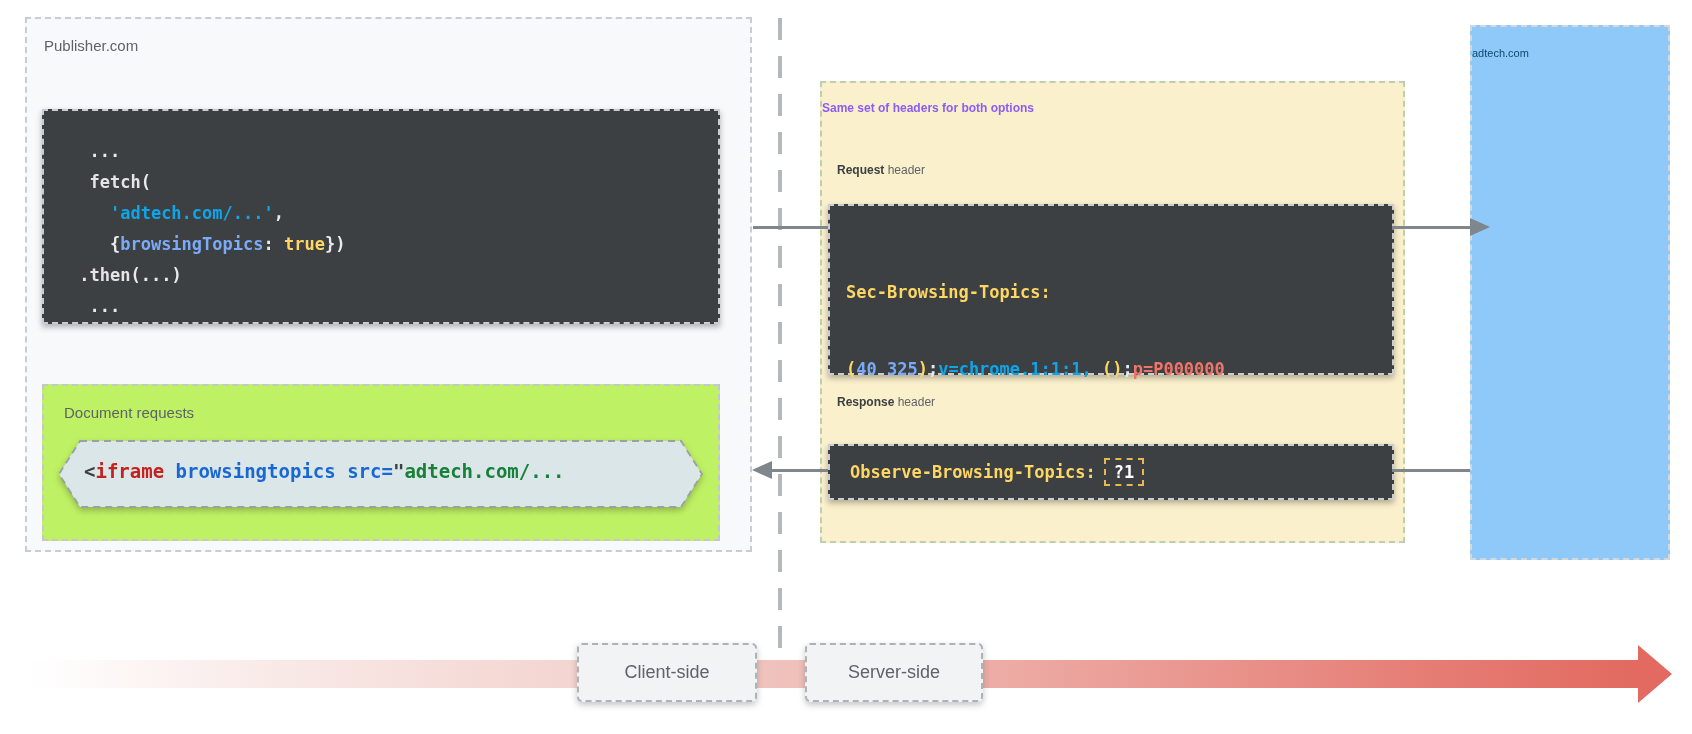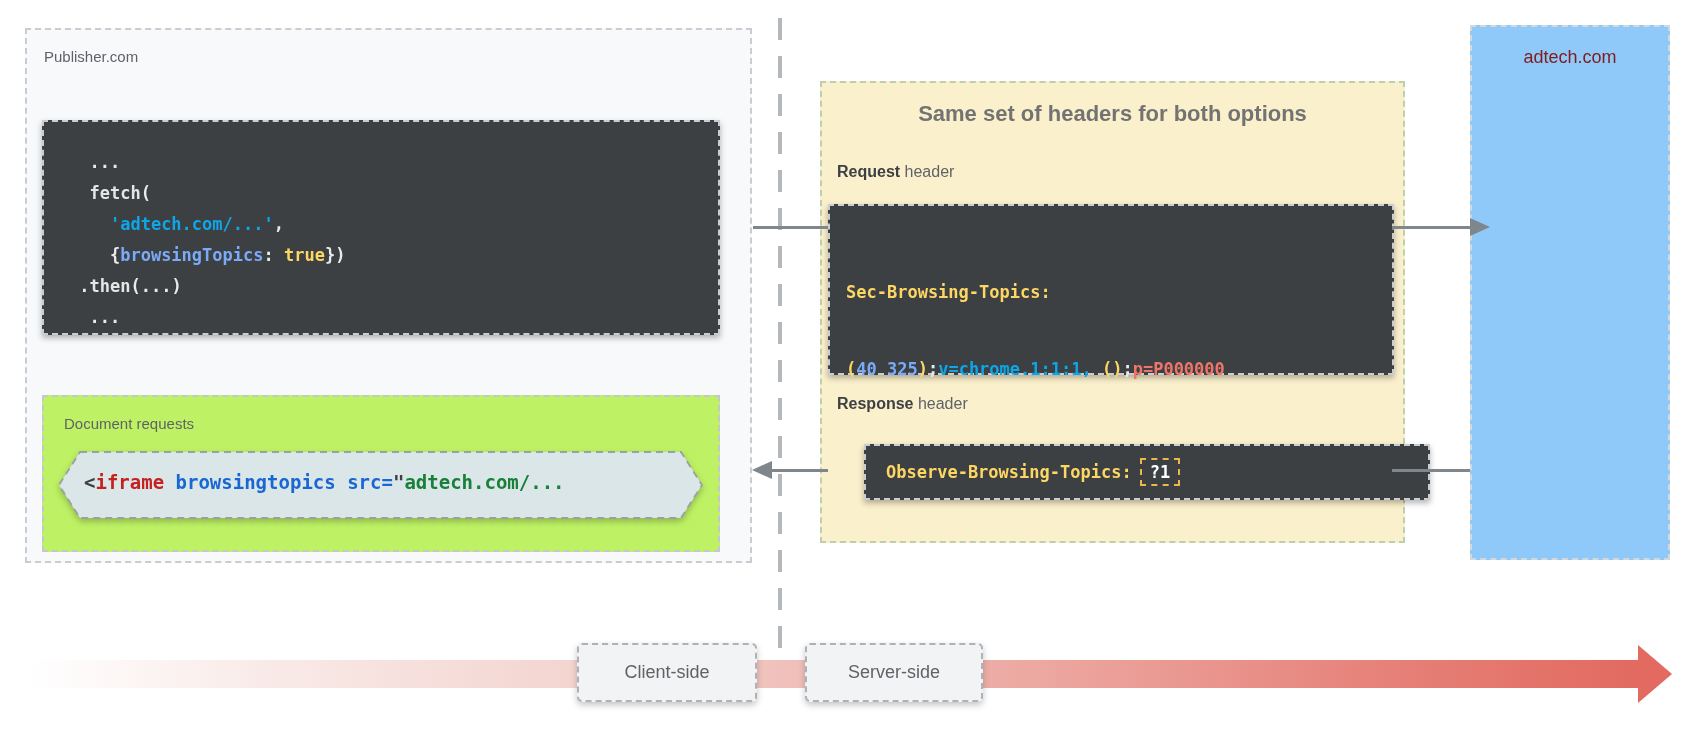--- a/index.html
+++ b/index.html
@@ -1,20 +1,20 @@
 <!DOCTYPE html>
 <html><head>
 <meta charset="utf-8">
 <style>
   html,body{margin:0;padding:0;background:#ffffff;}
   .canvas{position:relative;width:1692px;height:734px;background:#ffffff;overflow:hidden;
           font-family:"Liberation Sans",sans-serif;}
 
   
-  .publisher-box{position:absolute;left:25px;top:28px;width:727px;height:535px;
+  .publisher-box{position:absolute;left:25px;top:17px;width:727px;height:535px;
     background:#f8f9fa;border:2px dashed #c9ccd0;box-sizing:border-box;}
   .box-label{position:absolute;left:17px;top:18px;font-size:15px;color:#5f6368;}
   .code-block{position:absolute;background:#3c4043;border:2px dashed #c9cdd1;
     box-sizing:border-box;box-shadow:0 3px 6px rgba(0,0,0,.3);}
   .fetch-block{left:15px;top:90px;width:678px;height:215px;padding:25px 0 0 25px;}
   .code-line{white-space:pre;font-family:"DejaVu Sans Mono",monospace;
     font-size:17px;font-weight:bold;line-height:31px;color:#e8eaed;}
 
   .doc-box{position:absolute;left:15px;top:365px;width:678px;height:157px;
     background:#bef264;border:2px dashed #c4c7cb;box-sizing:border-box;}
@@ -23,41 +23,41 @@
   .iframe-line{position:absolute;left:40px;top:74px;font-size:19px;font-weight:bold;
     font-family:"DejaVu Sans Mono",monospace;white-space:pre;}
 
   
   .divider{position:absolute;left:778px;top:18px;width:4px;height:630px;
     background:repeating-linear-gradient(to bottom,#b5b8bb 0 22px,transparent 22px 38px);}
 
   
   .headers-panel{position:absolute;left:820px;top:81px;width:585px;height:462px;
     background:#fbf0cc;border:2px dashed #bccfae;box-sizing:border-box;}
-  .panel-title{position:absolute;left:0;top:18px;width:100%;text-align:center;
-    font-size:22px;font-weight:bold;color:#737373;}
-  .hdr-label{position:absolute;left:15px;font-size:16px;color:#5f6368;}
+  .panel-title{position:absolute;left:0;top:18px;width:100%;
+    font-size:12px;font-weight:bold;color:#8b5cf6;}
+  .hdr-label{position:absolute;left:15px;font-size:12px;color:#5f6368;}
   .hdr-label b{color:#3c4043;}
   .req-label{top:80px;}
   .resp-label{top:312px;}
   .request-block{left:6px;top:121px;width:566px;height:171px;padding:42px 0 0 16px;}
   .request-block .code-line{line-height:30px;margin-top:29px;}
   .request-block .gap{height:18px;}
   .hdr-name{color:#fdd663;}
   .response-block{left:6px;top:361px;width:566px;height:56px;display:flex;
-    align-items:center;padding-left:20px;margin-left:36px;}
+    align-items:center;padding-left:20px;}
   .response-block .hdr-name{font-family:"DejaVu Sans Mono",monospace;font-size:17px;font-weight:bold;}
   .chip{font-family:"DejaVu Sans Mono",monospace;font-size:17px;font-weight:bold;color:#ffffff;
     border:2px dashed #e9b94f;padding:2px 8px;margin-left:8px;}
 
   
   .adtech-box{position:absolute;left:1470px;top:25px;width:200px;height:535px;
     background:#8fc9f9;border:2px dashed #d3d8db;box-sizing:border-box;}
-  .adtech-label{position:absolute;left:0;top:20px;width:100%;text-align:center;
-    font-size:18px;color:#7f1d1d;}
+  .adtech-label{position:absolute;left:0;top:20px;width:100%;text-align:left;
+    font-size:11px;color:#0c4a6e;}
 
   
   .hline{position:absolute;height:3px;background:#7f868c;}
   .head-right{position:absolute;width:0;height:0;border-top:9px solid transparent;
     border-bottom:9px solid transparent;border-left:20px solid #7f868c;}
   .head-left{position:absolute;width:0;height:0;border-top:9px solid transparent;
     border-bottom:9px solid transparent;border-right:20px solid #7f868c;}
 
   
   .timeline-band{position:absolute;left:30px;top:660px;width:1608px;height:28px;

